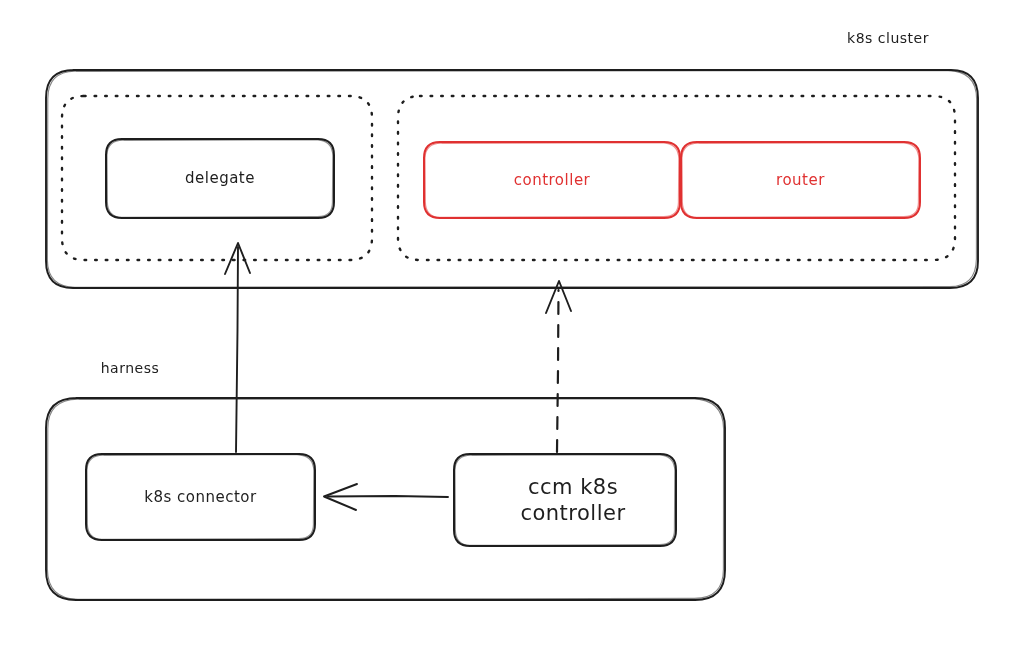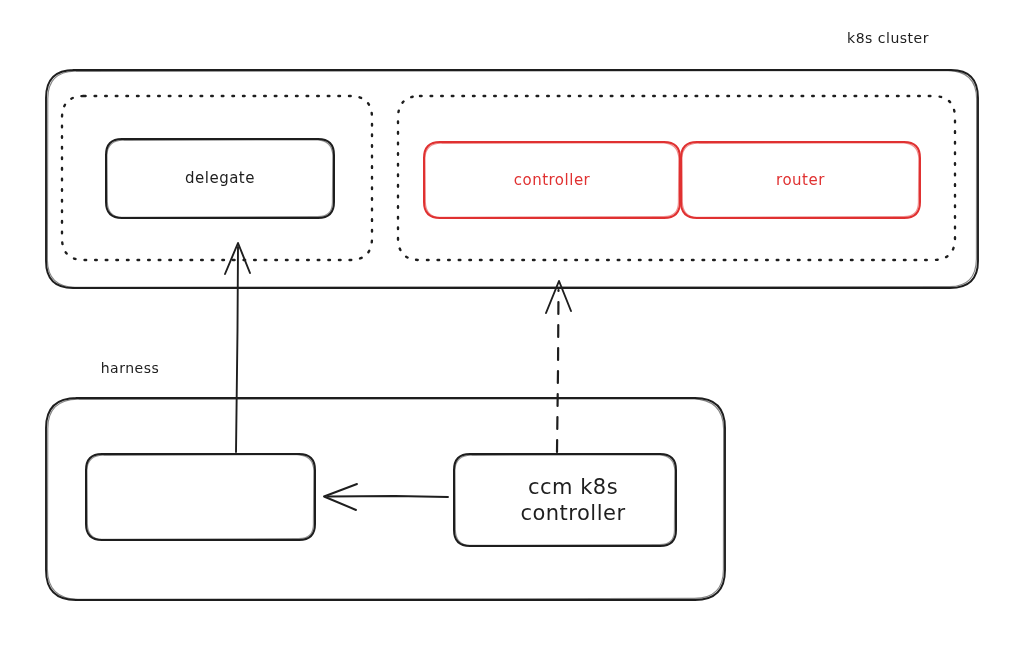--- a/index.html
+++ b/index.html
@@ -118,19 +118,20 @@
   <div class="lbl group-label" style="left:793px; top:30px; width:190px; text-align:center;">k8s cluster</div>
 
   <div class="lbl group-label" style="left:70px; top:360px; width:120px; text-align:center;">harness</div>
 
   <div class="lbl box-label" style="left:106px; top:139px; width:228px; height:79px;">delegate</div>
 
   <div class="lbl box-label red" style="left:424px; top:142px; width:256px; height:76px;">controller</div>
 
   <div class="lbl box-label red" style="left:681px; top:142px; width:239px; height:76px;">router</div>
 
+  <div class="lbl box-label" style="left:86px; top:454px; width:229px; height:86px;">k8s connector</div>
 
   <div class="lbl" style="left:454px; top:454px; width:222px; height:92px; display:flex; flex-direction:column; align-items:center; justify-content:center; font-size:21px;padding-left:8px;">
     <span>ccm k8s</span>
     <span>controller</span>
   </div>
 
 </div>
 
 </body></html>

